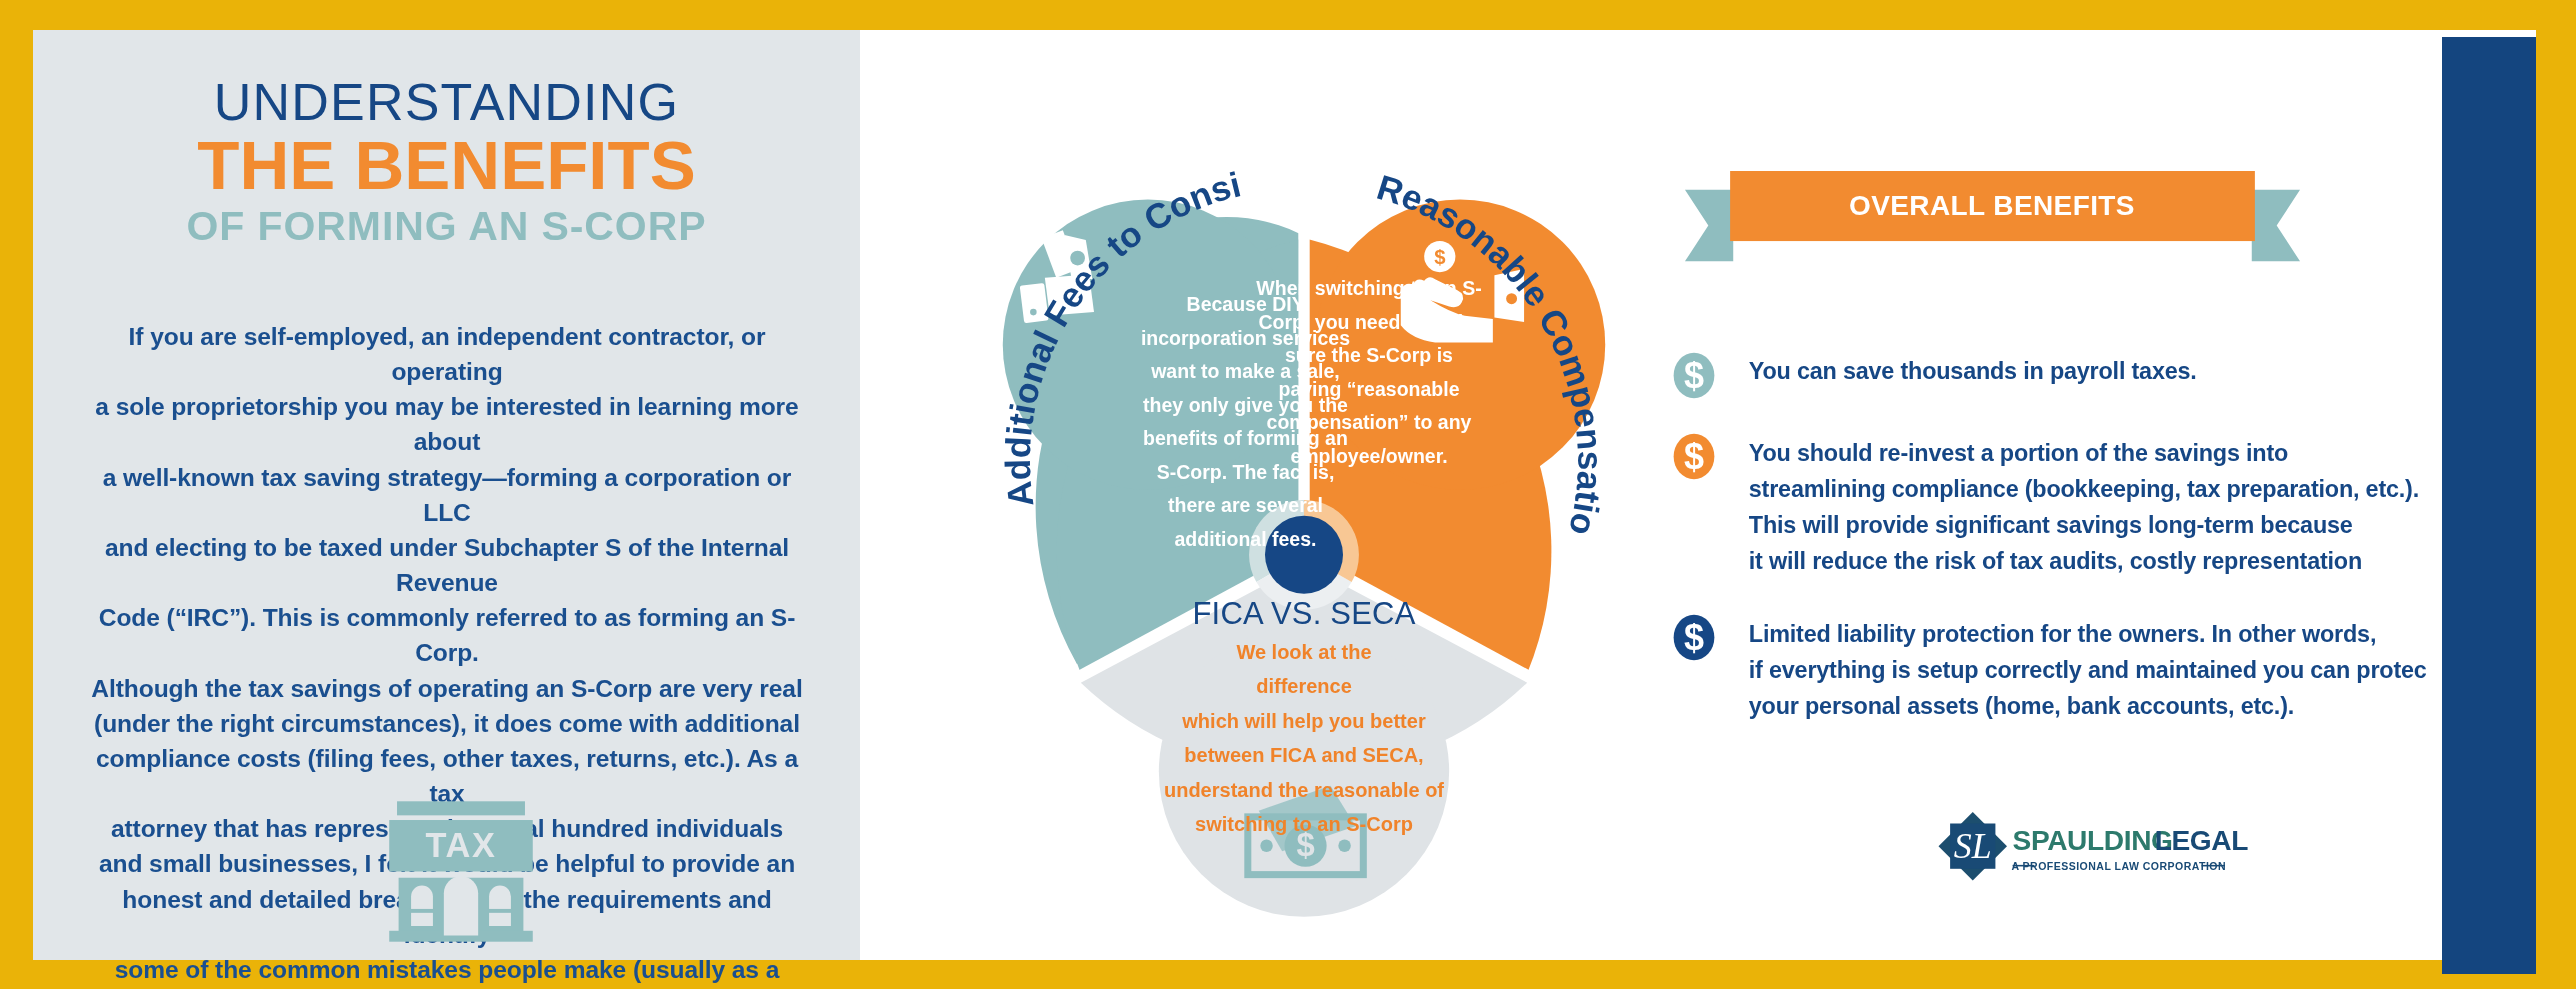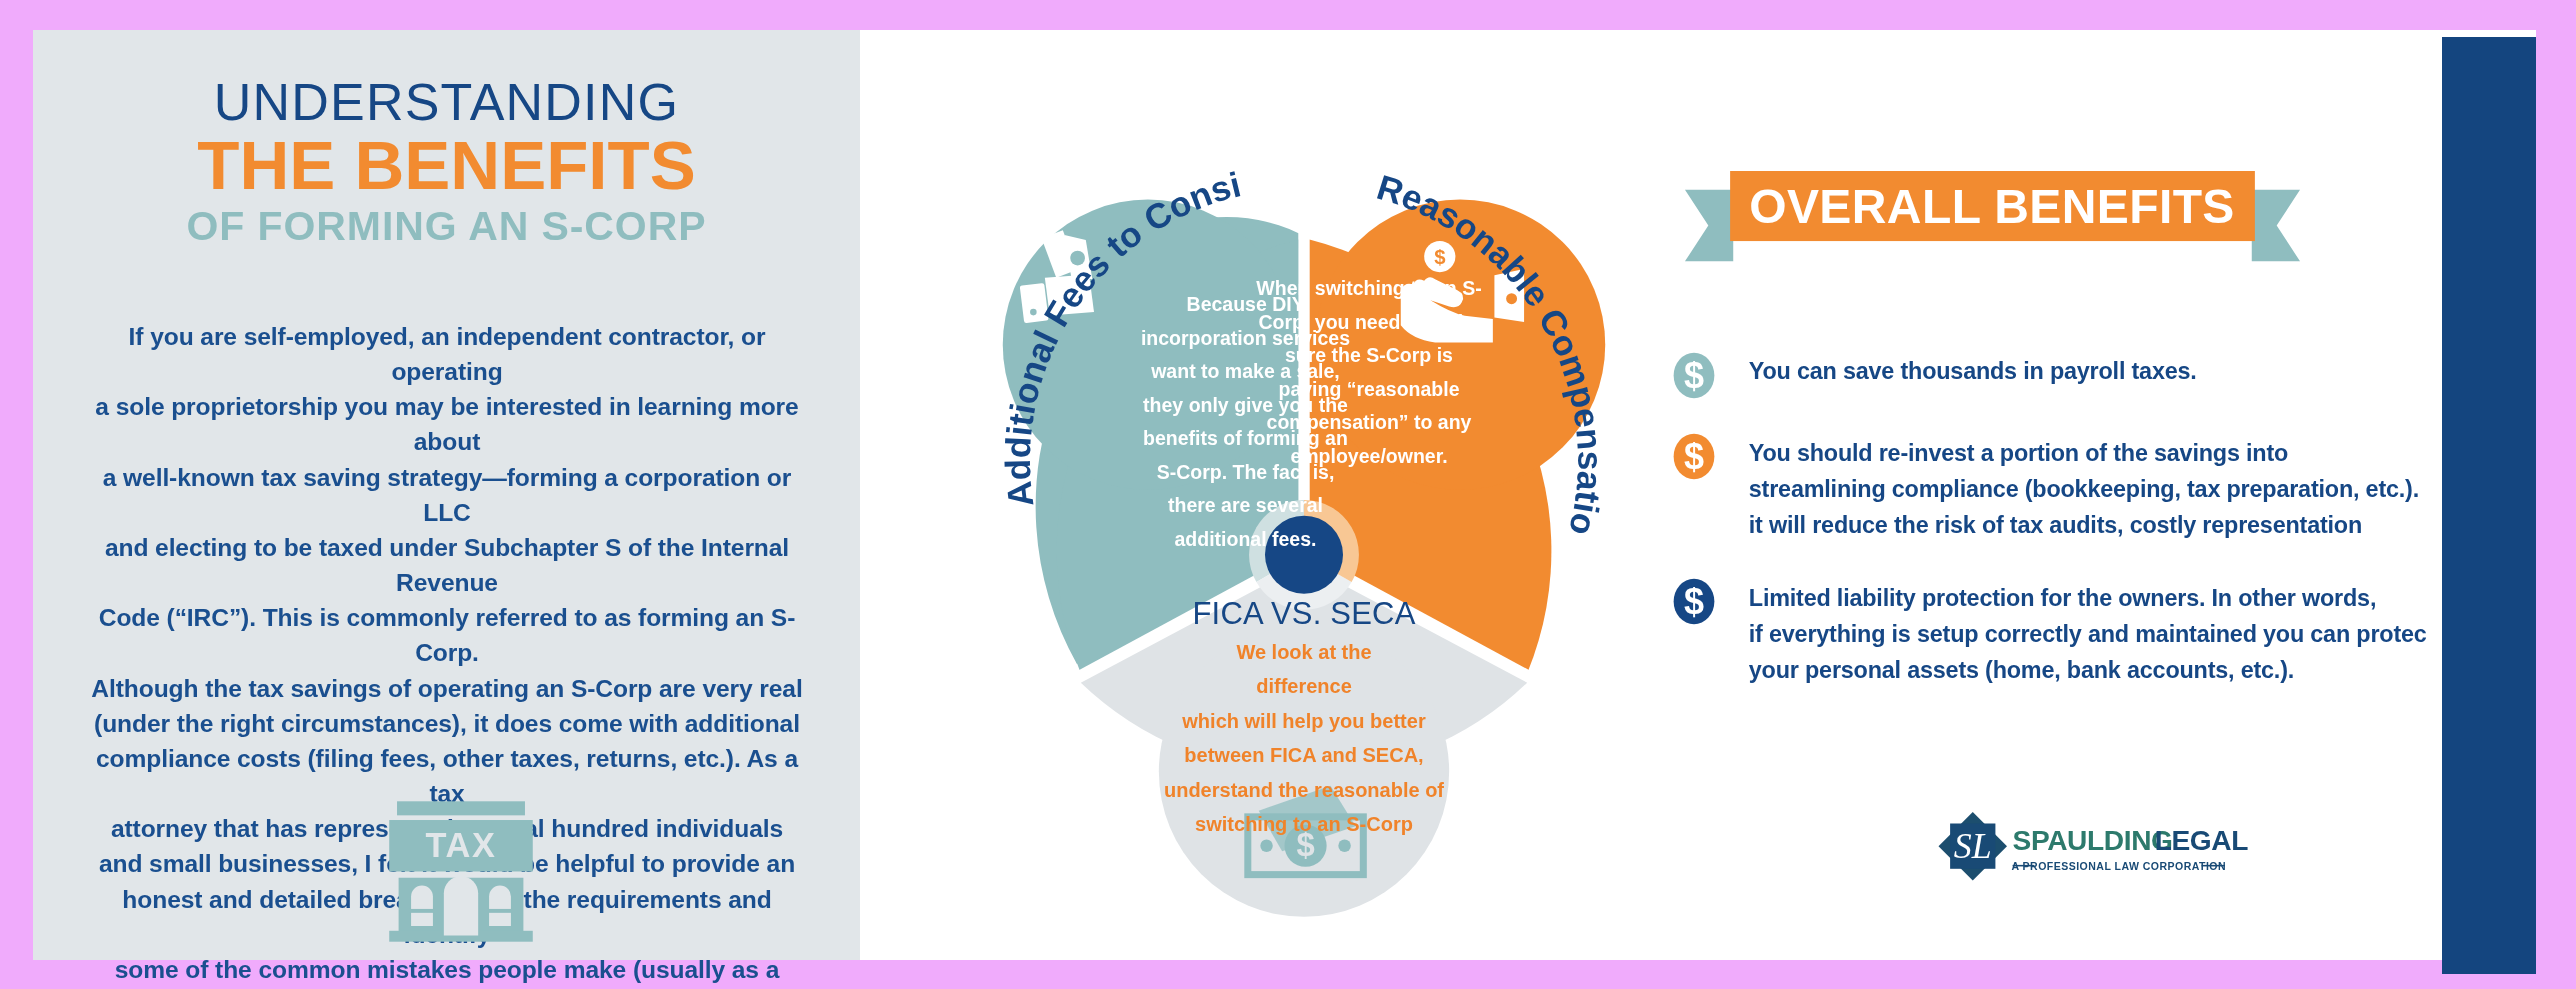--- a/index.html
+++ b/index.html
@@ -1,17 +1,17 @@
 <!DOCTYPE html>
 <html style="font-size:12.5px"><head>
 <meta charset="utf-8">
 <style>
   html,body{margin:0;padding:0;background:#000;}
   body{width:2576px;height:990px;font-family:"Liberation Sans",sans-serif;-webkit-font-smoothing:antialiased;}
-  .canvas{position:relative;width:2576px;height:990px;background:#f0abfc;overflow:hidden;}
+  .canvas{position:relative;width:2576px;height:990px;background:#eab308;overflow:hidden;}
 
   
   .sheet{position:absolute;left:33px;top:30px;width:2503px;height:930px;background:#ffffff;}
 
   
   .left-panel{position:absolute;left:0;top:0;width:827px;height:930px;background:#e1e6e9;}
 
   .title-block{position:absolute;left:0;top:45px;width:827px;text-align:center;}
   .t-line1{font-size:52px;letter-spacing:1.2px;color:#164785;font-weight:400;line-height:1.05;font-family:"Liberation Sans",sans-serif;}
   .t-line2{font-size:69px;letter-spacing:0px;color:#f28b30;font-weight:bold;line-height:1.02;margin-top:1px;}
@@ -34,21 +34,21 @@
   .seg-bottom{position:absolute;left:187px;top:441px;width:422px;text-align:center;}
   .seg-bottom .hdr{color:#164785;font-size:31px;font-weight:400;letter-spacing:0.2px;}
   .seg-bottom .bdy{color:#f0832a;font-size:20px;font-weight:bold;line-height:1.72;margin-top:3.1px;}
   .seg-bottom .bdy span{display:block;}
 
   
   .right-panel{position:absolute;left:1631px;top:0;width:871px;height:930px;}
 
   .ribbon{position:absolute;left:19.5px;top:141px;width:617px;height:109px;}
   .ribbon-label{position:absolute;left:0;top:0;width:617px;height:109px;display:flex;align-items:center;justify-content:center;
-    color:#ffffff;font-size:48px;font-weight:bold;letter-spacing:0.4px;}
+    color:#ffffff;font-size:28px;font-weight:bold;letter-spacing:0.4px;}
 
   .benefits{position:absolute;left:7.8px;top:320px;width:851px;}
   .benefit{position:relative;display:flex;align-items:flex-start;margin-bottom:33px;}
   .b-dot{flex:0 0 auto;width:44px;height:47px;margin-right:33px;margin-top:1.6px;}
   .b-text{color:#164785;font-size:23.4px;font-weight:bold;line-height:1.55;letter-spacing:-0.2px;padding-top:3.1px;}
   .b-text span{display:block;}
 
   .logo{position:absolute;left:258px;top:781px;width:328px;height:82px;}
 
   
@@ -234,20 +234,21 @@
         <div class="benefit">
           <div class="b-dot">
             <svg width="44" height="47" viewBox="0 0 56 60">
               <ellipse cx="28" cy="30" rx="26" ry="29" fill="#f28b30"></ellipse>
               <text x="28" y="46" text-anchor="middle" fill="#ffffff" font-family="Liberation Sans, sans-serif" font-size="46" font-weight="bold">$</text>
             </svg>
           </div>
           <div class="b-text">
             <span>You should re-invest a portion of the savings into</span>
             <span>streamlining compliance (bookkeeping, tax preparation, etc.).</span>
+            <span>This will provide significant savings long-term because</span>
             <span>it will reduce the risk of tax audits, costly representation</span>
           </div>
         </div>
 
         <div class="benefit">
           <div class="b-dot">
             <svg width="44" height="47" viewBox="0 0 56 60">
               <ellipse cx="28" cy="30" rx="26" ry="29" fill="#164785"></ellipse>
               <text x="28" y="46" text-anchor="middle" fill="#ffffff" font-family="Liberation Sans, sans-serif" font-size="46" font-weight="bold">$</text>
             </svg>

